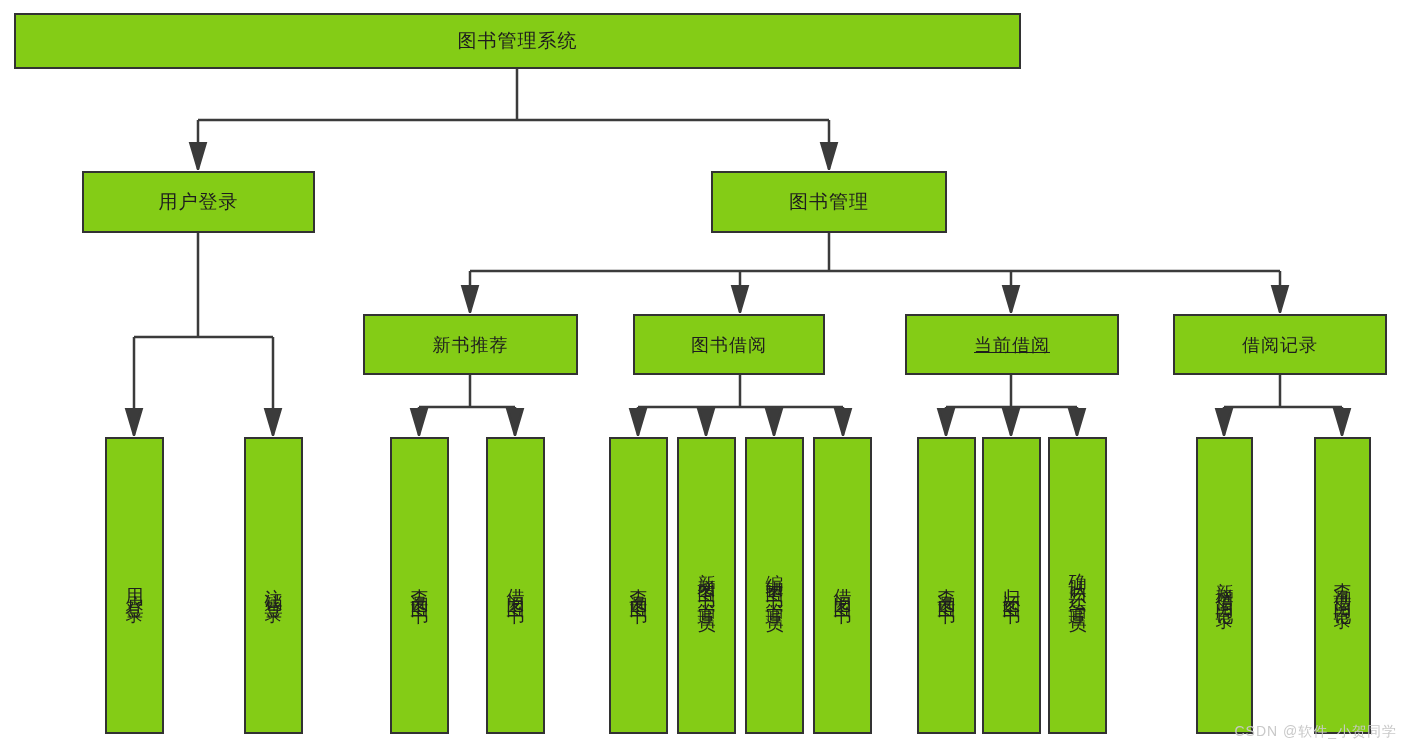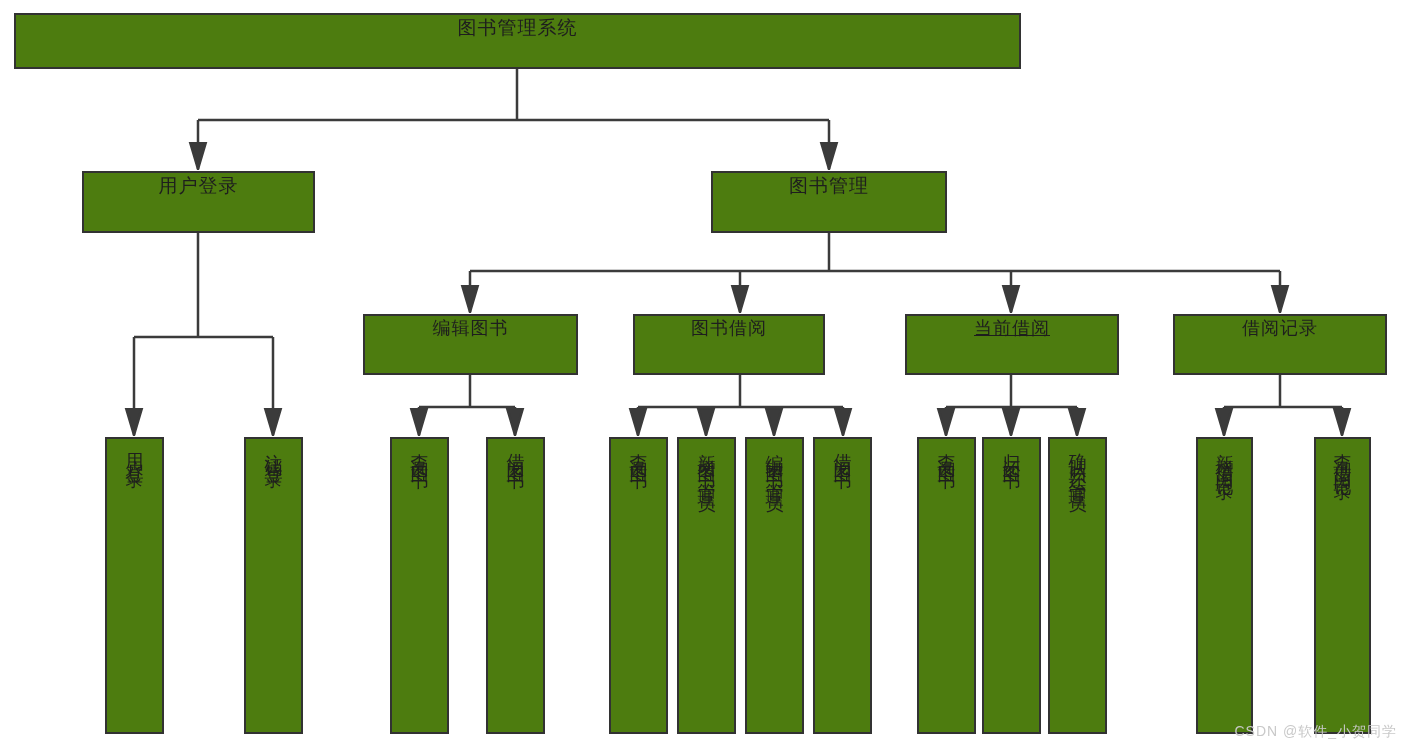--- a/index.html
+++ b/index.html
@@ -6,22 +6,22 @@
     --line:#3b3b3b; --box_border:#323232; --text:#1e1e1e;
     --bg:#ffffff; --watermark:#c9c9c9;
   }
   *{box-sizing:border-box;margin:0;padding:0;}
   body{background:var(--bg);font-family:"Liberation Sans","DejaVu Sans",sans-serif;}
   .stage{position:relative;width:1405px;height:747px;background:var(--bg);overflow:hidden;}
   .wires{position:absolute;left:0;top:0;z-index:0;}
   .wires path{stroke:var(--line);stroke-width:2.5;fill:none;}
   .wires .arrowhead{fill:var(--line);}
   .node{
-    position:absolute;background:#4d7c0f;border:2px solid var(--box_border);
-    display:flex;justify-content:center;
+    position:absolute;background:#84cc16;border:2px solid var(--box_border);
+    display:flex;align-items:center;justify-content:center;
     color:var(--text);z-index:1;
   }
   .hnode{font-size:19px;letter-spacing:1px;}
   .root{left:14px;top:13px;width:1007px;height:56px;}
   .lv2{top:171px;height:62px;}
   .lv3{top:314px;height:61px;font-size:18px;}
   .leaf{top:437px;height:297px;width:59px;}
   .vtext{
     writing-mode:vertical-rl;text-orientation:mixed;
     font-size:18px;letter-spacing:6px;line-height:1;white-space:nowrap;
@@ -77,21 +77,21 @@
   </div>
 
   <div class="node hnode lv2" style="left:82px;width:233px;">
     <span>用户登录</span>
   </div>
   <div class="node hnode lv2" style="left:711px;width:236px;">
     <span>图书管理</span>
   </div>
 
   <div class="node hnode lv3" style="left:363px;width:215px;">
-    <span>编辑图书</span>
+    <span>新书推荐</span>
   </div>
   <div class="node hnode lv3" style="left:633px;width:192px;">
     <span>图书借阅</span>
   </div>
   <div class="node hnode lv3" style="left:905px;width:214px;text-decoration:underline;">
     <span>当前借阅</span>
   </div>
   <div class="node hnode lv3" style="left:1173px;width:214px;">
     <span>借阅记录</span>
   </div>

